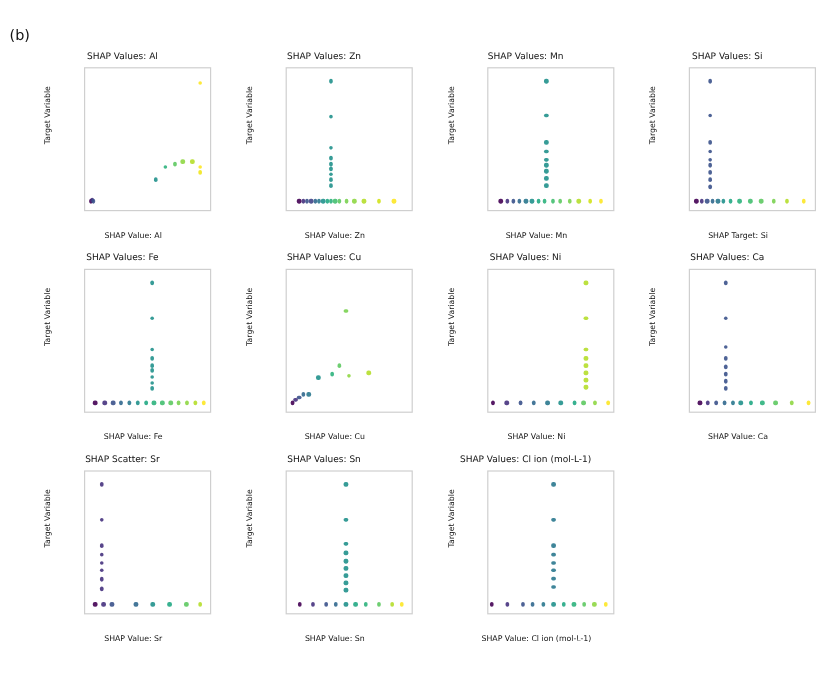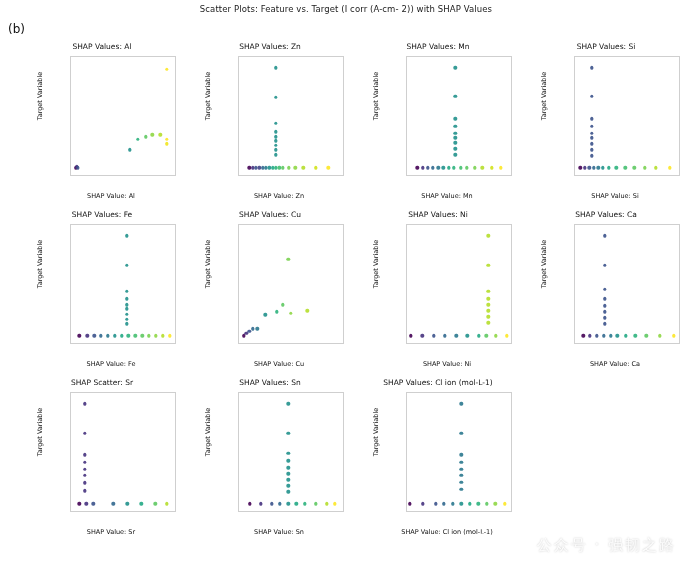--- a/index.html
+++ b/index.html
@@ -141,21 +141,20 @@
     height: 26px;
     border-radius: 50%;
     background: rgba(255,255,255,0.55);
     pointer-events: none;
   }
 </style>
 </head>
 <body>
 
 <div class="figure">
-  <div class="fig-title">Scatter Plots: Feature vs. Target (I corr (A-cm- 2)) with SHAP Values</div>
   <div class="panel-label">(b)</div>
   <div class="grid">
     <div class="row">
       <div class="cell c1">
         <div class="sub-title">SHAP Values: Zn</div>
         <div class="plotbox">
             <div class="ytickmark" style="bottom: 7.18782px;"></div>
             <div class="ytickmark" style="bottom: 37.1371px;"></div>
             <div class="ytickmark" style="bottom: 67.0863px;"></div>
             <div class="ytickmark" style="bottom: 97.0355px;"></div>
@@ -286,21 +285,21 @@
             <div class="dot" style="left: 27.7931px; bottom: 7.18782px; background: rgb(33, 145, 140);"></div>
             <div class="dot" style="left: 34.069px; bottom: 7.18782px; background: rgb(34, 168, 132);"></div>
             <div class="dot" style="left: 41.2414px; bottom: 7.18782px; background: rgb(45, 178, 125);"></div>
             <div class="dot" style="left: 50.2069px; bottom: 7.18782px; background: rgb(68, 191, 112);"></div>
             <div class="dot" style="left: 59.1724px; bottom: 7.18782px; background: rgb(94, 201, 98);"></div>
             <div class="dot" style="left: 69.931px; bottom: 7.18782px; background: rgb(122, 209, 81);"></div>
             <div class="dot" style="left: 80.6897px; bottom: 7.18782px; background: rgb(181, 222, 43);"></div>
             <div class="dot" style="left: 95.0345px; bottom: 7.18782px; background: rgb(253, 231, 37);"></div>
           </div>
         <div class="ylabel">Target Variable</div>
-        <div class="xlabel">SHAP Value: Si</div>
+        <div class="xlabel">SHAP Target: Si</div>
       </div>
     </div>
     <div class="row">
       <div class="cell c1">
         <div class="sub-title">SHAP Values: Cu</div>
         <div class="plotbox">
             <div class="ytickmark" style="bottom: 7.18782px;"></div>
             <div class="ytickmark" style="bottom: 37.1371px;"></div>
             <div class="ytickmark" style="bottom: 67.0863px;"></div>
             <div class="ytickmark" style="bottom: 97.0355px;"></div>
@@ -527,14 +526,13 @@
             <div class="dot" style="left: 79.7049px; bottom: 7.18782px; background: rgb(94, 201, 98);"></div>
             <div class="dot" style="left: 88.2295px; bottom: 7.18782px; background: rgb(143, 215, 68);"></div>
             <div class="dot" style="left: 98.0328px; bottom: 7.18782px; background: rgb(253, 231, 37);"></div>
           </div>
         <div class="ylabel">Target Variable</div>
         <div class="xlabel">SHAP Value: Cl ion (mol-L-1)</div>
       </div>
     </div>
   </div>
   <div class="wm-circle"></div>
-  <div class="watermark">公众号 · 强韧之路</div>
 </div>
 
 </body></html>

